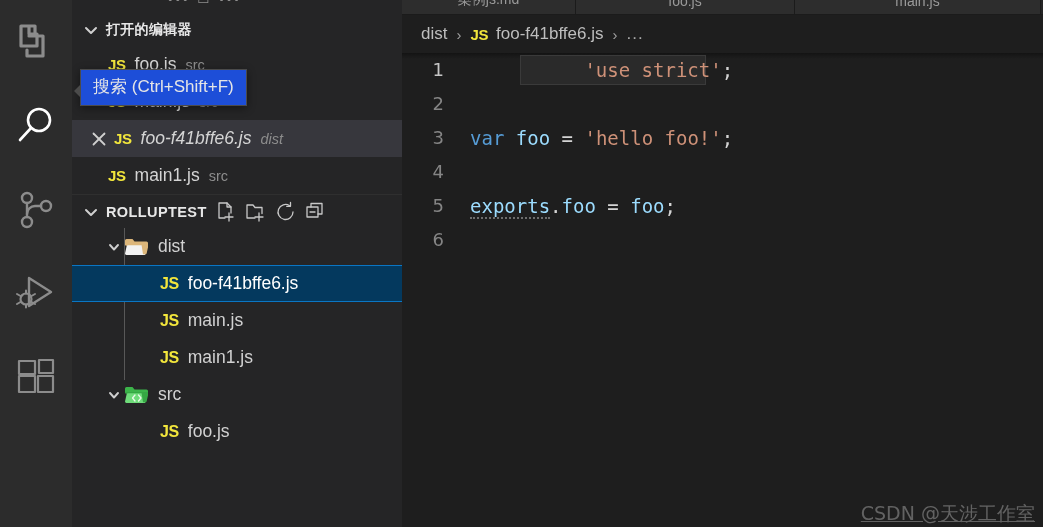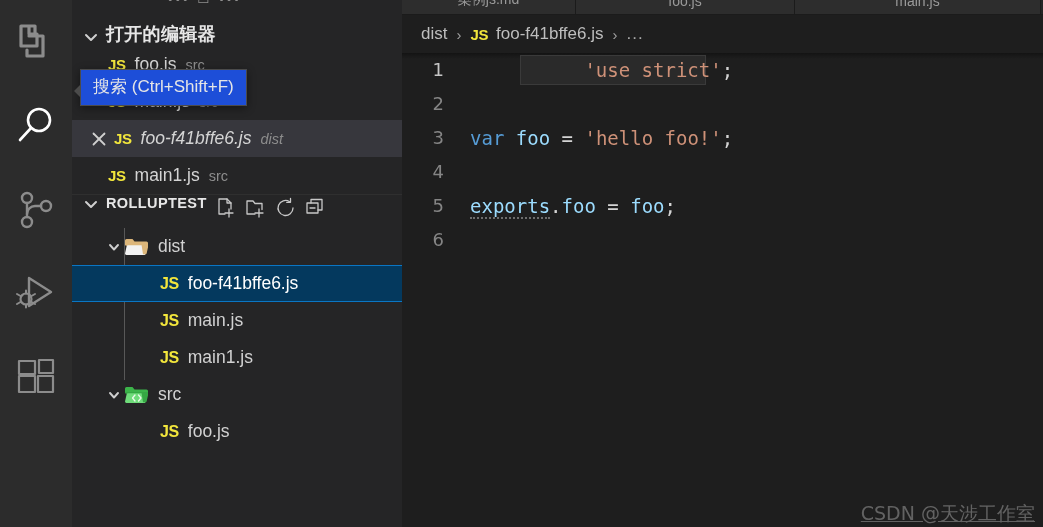--- a/index.html
+++ b/index.html
@@ -59,24 +59,24 @@
     left: 96px;
     top: -8px;
     font-size: 13px;
     color: #8f8f8f;
     letter-spacing: 3px;
     white-space: nowrap;
   }
 
   .section-header {
     display: flex;
-    align-items: flex-end;
+    align-items: center;
     height: 32px;
     padding-left: 10px;
-    font-size: 18px;
+    font-size: 14px;
     font-weight: bold;
     color: #e7e7e7;
     letter-spacing: .3px;
     box-sizing: border-box;
   }
   .twisty {
     width: 18px; height: 18px;
     margin-right: 6px;
     flex: 0 0 auto;
     display: flex; align-items: center; justify-content: center;
@@ -137,21 +137,21 @@
     left: -7px; top: 14px;
     width: 0; height: 0;
     border-top: 7px solid transparent;
     border-bottom: 7px solid transparent;
     border-right: 7px solid #4b4b4b;
   }
 
   
   .explorer-header {
     display: flex;
-    align-items: flex-start;
+    align-items: center;
     height: 34px;
     padding-left: 10px;
     box-sizing: border-box;
     border-top: 1px solid #2f2f2f;
   }
   .explorer-title {
     font-size: 14.5px;
     font-weight: bold;
     color: #e7e7e7;
     letter-spacing: .4px;

